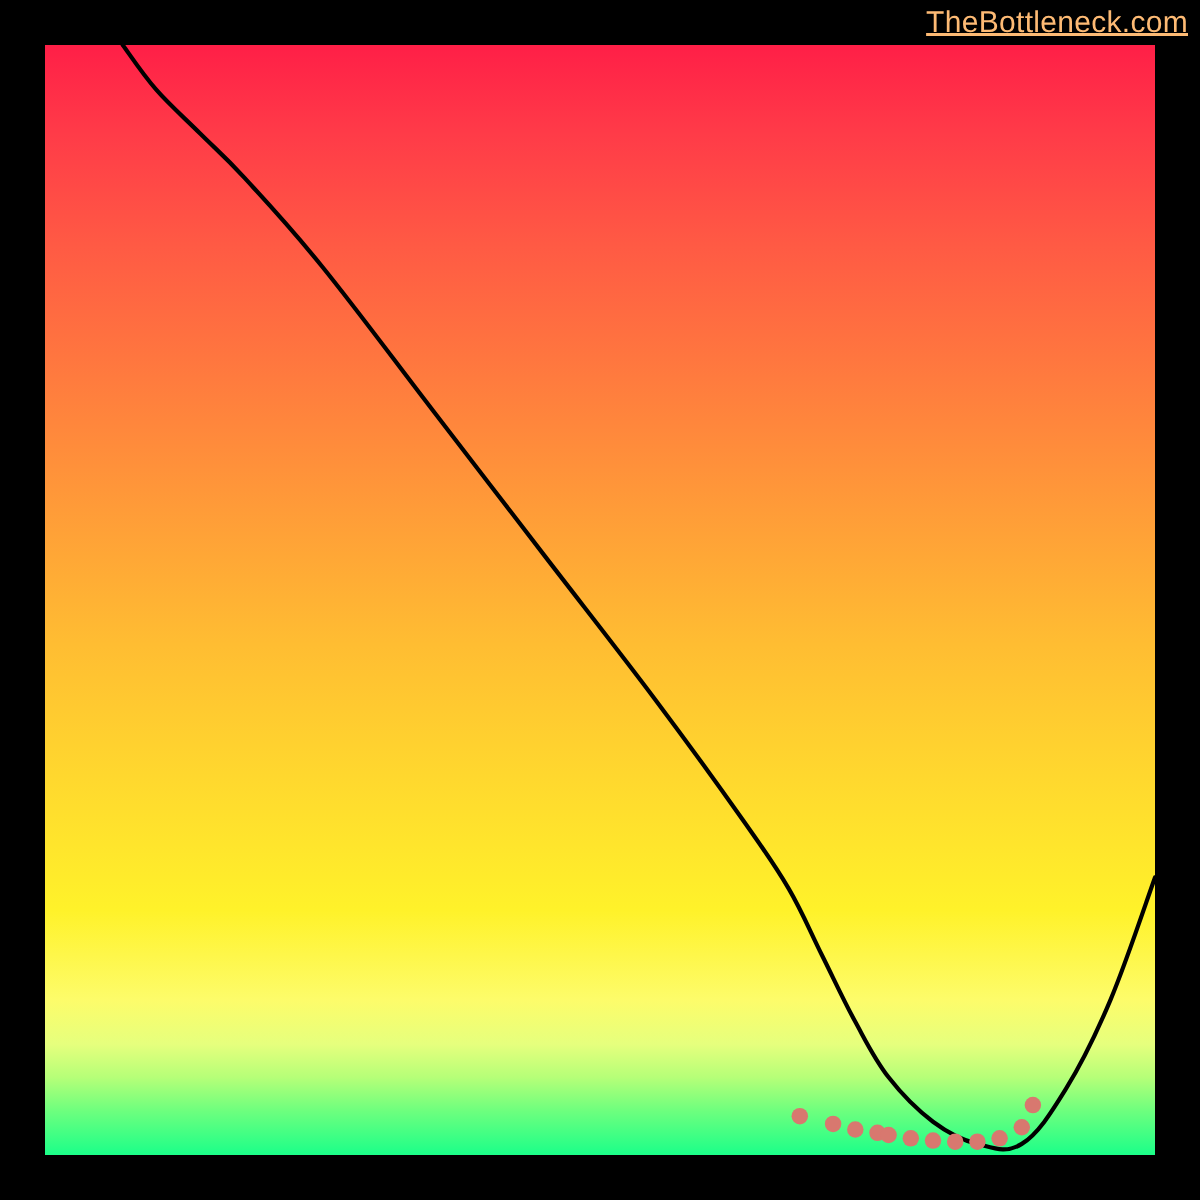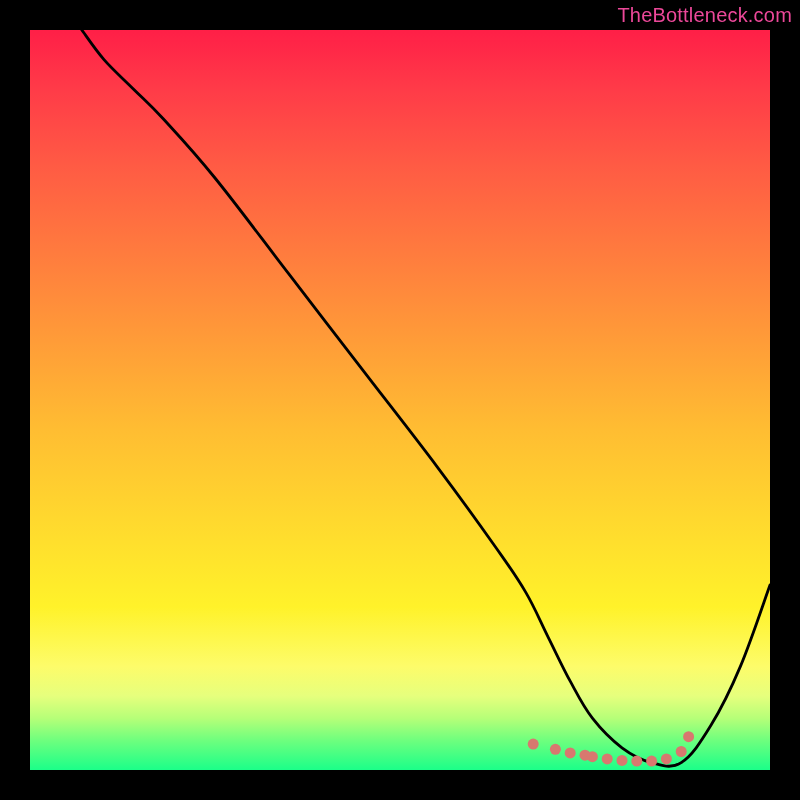--- a/index.html
+++ b/index.html
@@ -39,25 +39,26 @@
       #e6ff7d 90%,
       #b6ff78 93%,
       #6eff7e 96%,
       #1bff89 100%
     );
   }
   .watermark {
     position: absolute;
     top: 4px;
     right: 8px;
-    color: #ec4899;
+    color: #fdba74;
     font-size: 20px;
     font-weight: 500;
     letter-spacing: 0.2px;
     z-index: 5;
+    text-decoration: underline;
   }
   svg.curve {
     position: absolute;
     left: 0;
     top: 0;
     width: 740px;
     height: 740px;
     z-index: 3;
   }
   svg.dots {

